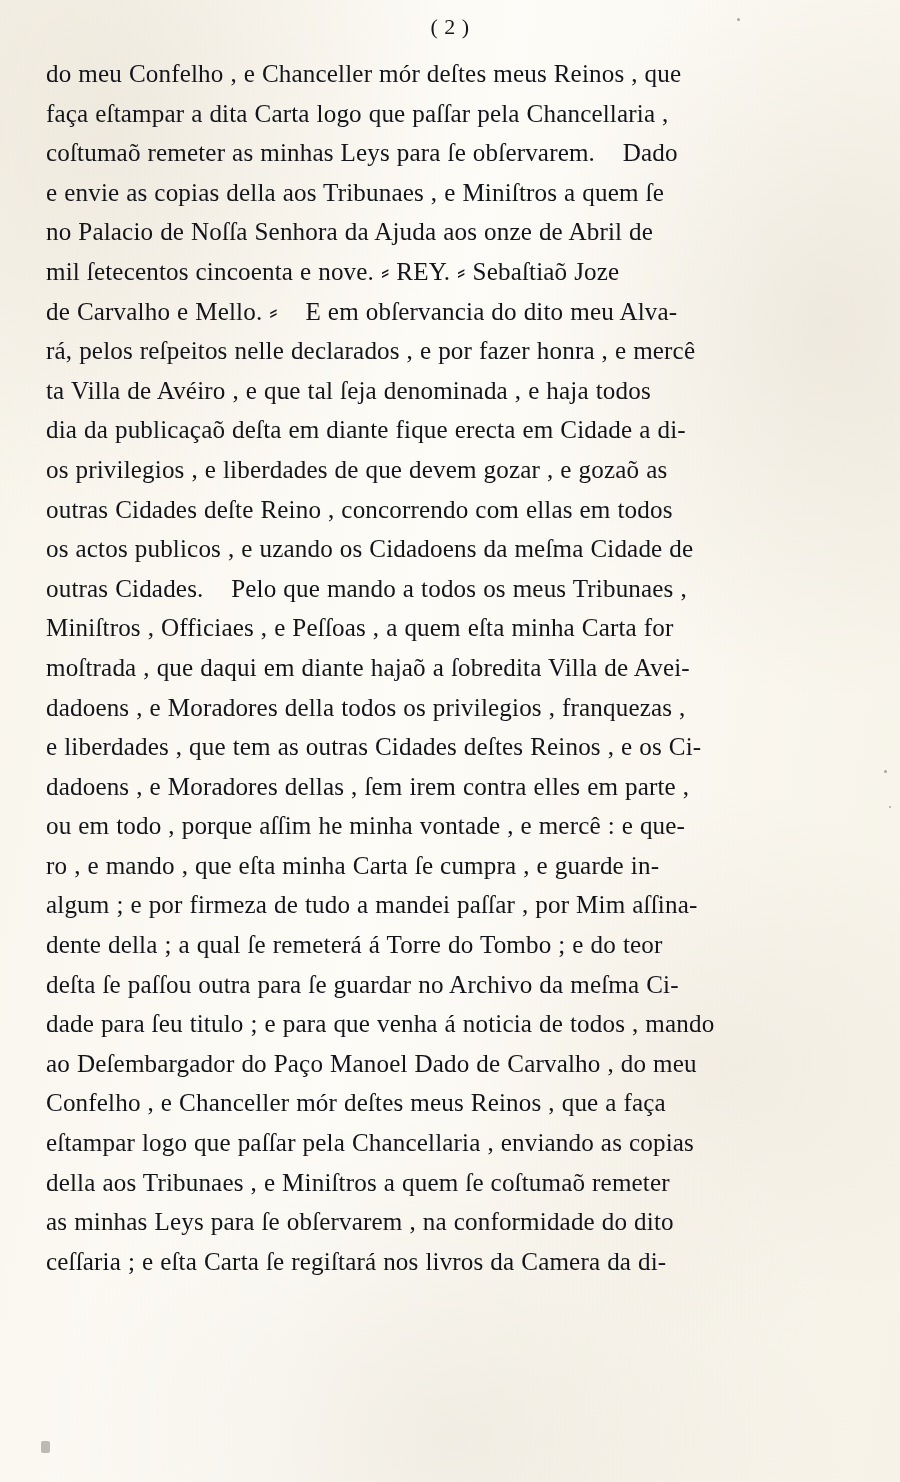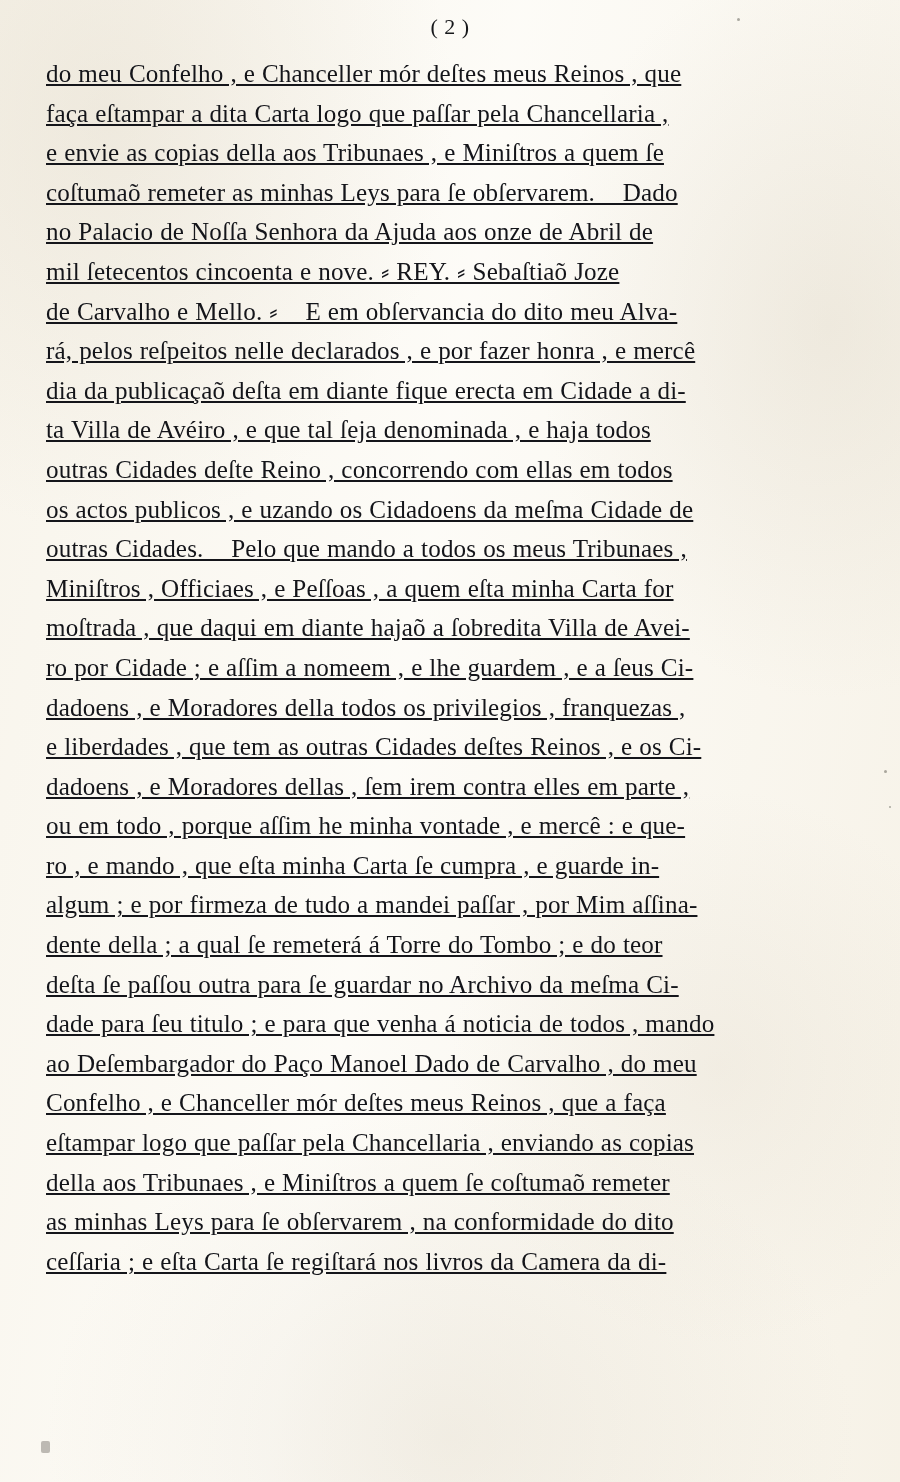--- a/index.html
+++ b/index.html
@@ -48,21 +48,20 @@
     color: #14151a;
     font-size: 25.1px;
     line-height: 39.6px;
     letter-spacing: 0.15px;
     word-spacing: 0.5px;
     text-rendering: optimizeLegibility;
   }
   .ln {
     display: block;
     white-space: pre;
-    text-decoration: underline;
   }
   
   .speck {
     position: absolute;
     background: #4a463f;
     border-radius: 50%;
     opacity: 0.45;
     z-index: 1;
   }
 </style>
@@ -76,34 +75,34 @@
   <div class="speck" style="left:889px; top:806px; width:2px; height:2px;"></div>
   <div class="speck" style="left:41px; top:1441px; width:9px; height:12px; border-radius:2px; opacity:0.35;"></div>
 
   <div class="content">
 
     <div class="folio">( 2 )</div>
 
     <div class="body-text">
       <span class="ln">do meu Confelho , e Chanceller mór deſtes meus Reinos , que</span>
       <span class="ln">faça eſtampar a dita Carta logo que paſſar pela Chancellaria ,</span>
+      <span class="ln">coſtumaõ remeter as minhas Leys para ſe obſervarem.    Dado</span>
       <span class="ln">e envie as copias della aos Tribunaes , e Miniſtros a quem ſe</span>
-      <span class="ln">coſtumaõ remeter as minhas Leys para ſe obſervarem.    Dado</span>
       <span class="ln">no Palacio de Noſſa Senhora da Ajuda aos onze de Abril de</span>
       <span class="ln">mil ſetecentos cincoenta e nove. ⸗ REY. ⸗ Sebaſtiaõ Joze</span>
       <span class="ln">de Carvalho e Mello. ⸗    E em obſervancia do dito meu Alva-</span>
       <span class="ln">rá, pelos reſpeitos nelle declarados , e por fazer honra , e mercê</span>
+      <span class="ln">ta Villa de Avéiro , e que tal ſeja denominada , e haja todos</span>
       <span class="ln">dia da publicaçaõ deſta em diante fique erecta em Cidade a di-</span>
-      <span class="ln">ta Villa de Avéiro , e que tal ſeja denominada , e haja todos</span>
+      <span class="ln">os privilegios , e liberdades de que devem gozar , e gozaõ as</span>
       <span class="ln">outras Cidades deſte Reino , concorrendo com ellas em todos</span>
       <span class="ln">os actos publicos , e uzando os Cidadoens da meſma Cidade de</span>
       <span class="ln">outras Cidades.    Pelo que mando a todos os meus Tribunaes ,</span>
       <span class="ln">Miniſtros , Officiaes , e Peſſoas , a quem eſta minha Carta for</span>
       <span class="ln">moſtrada , que daqui em diante hajaõ a ſobredita Villa de Avei-</span>
-      <span class="ln">ro por Cidade ; e aſſim a nomeem , e lhe guardem , e a ſeus Ci-</span>
       <span class="ln">dadoens , e Moradores della todos os privilegios , franquezas ,</span>
       <span class="ln">e liberdades , que tem as outras Cidades deſtes Reinos , e os Ci-</span>
       <span class="ln">dadoens , e Moradores dellas , ſem irem contra elles em parte ,</span>
       <span class="ln">ou em todo , porque aſſim he minha vontade , e mercê : e que-</span>
       <span class="ln">ro , e mando , que eſta minha Carta ſe cumpra , e guarde in-</span>
       <span class="ln">algum ; e por firmeza de tudo a mandei paſſar , por Mim aſſina-</span>
       <span class="ln">dente della ; a qual ſe remeterá á Torre do Tombo ; e do teor</span>
       <span class="ln">deſta ſe paſſou outra para ſe guardar no Archivo da meſma Ci-</span>
       <span class="ln">dade para ſeu titulo ; e para que venha á noticia de todos , mando</span>
       <span class="ln">ao Deſembargador do Paço Manoel Dado de Carvalho , do meu</span>

